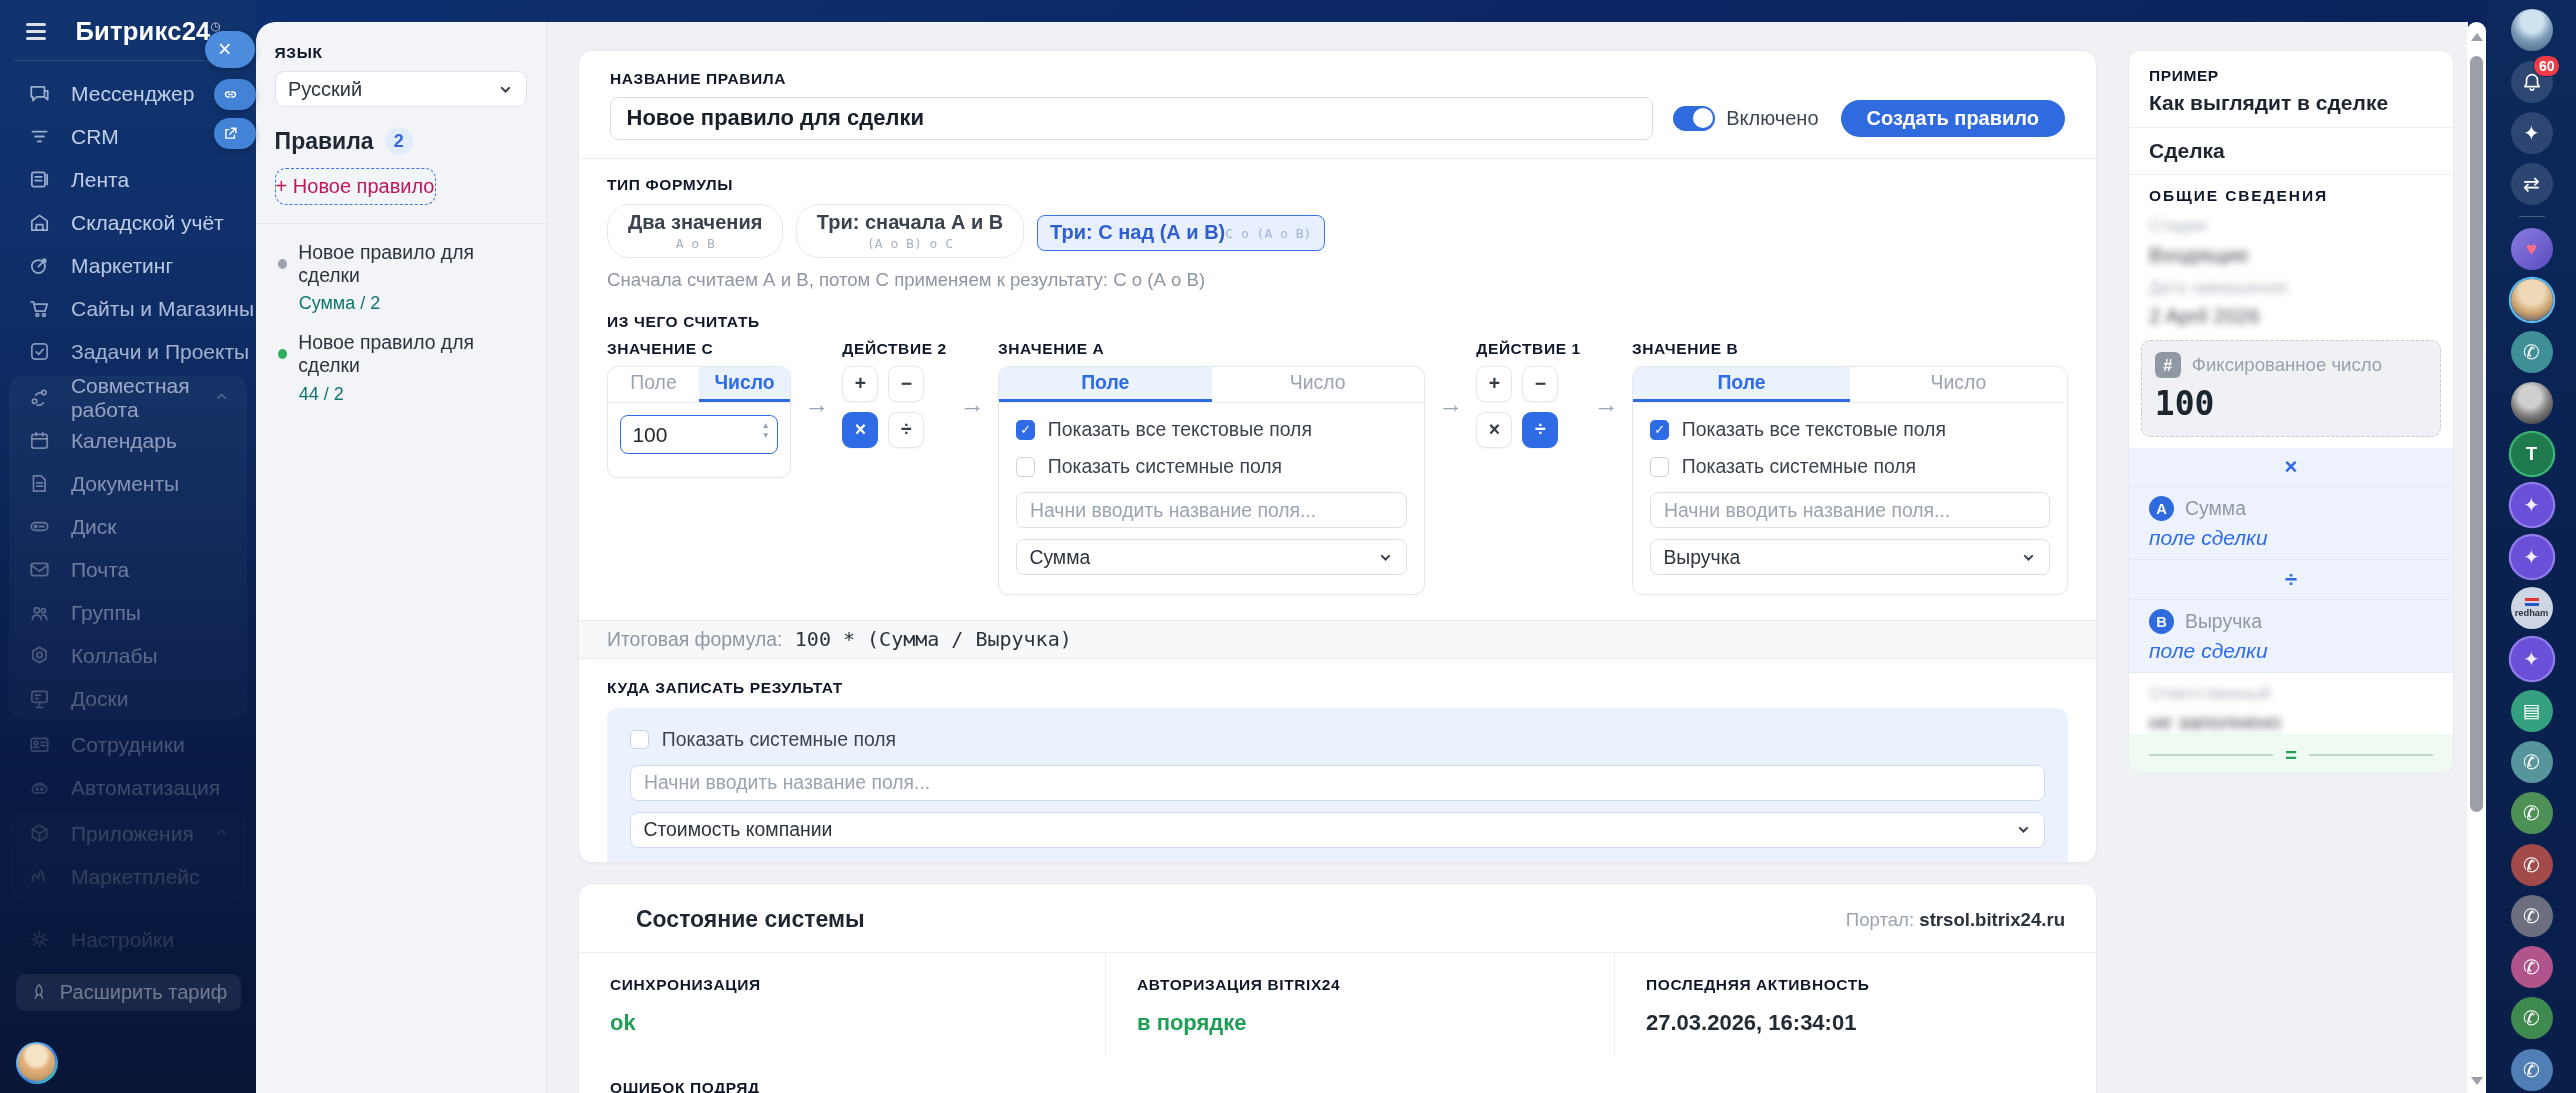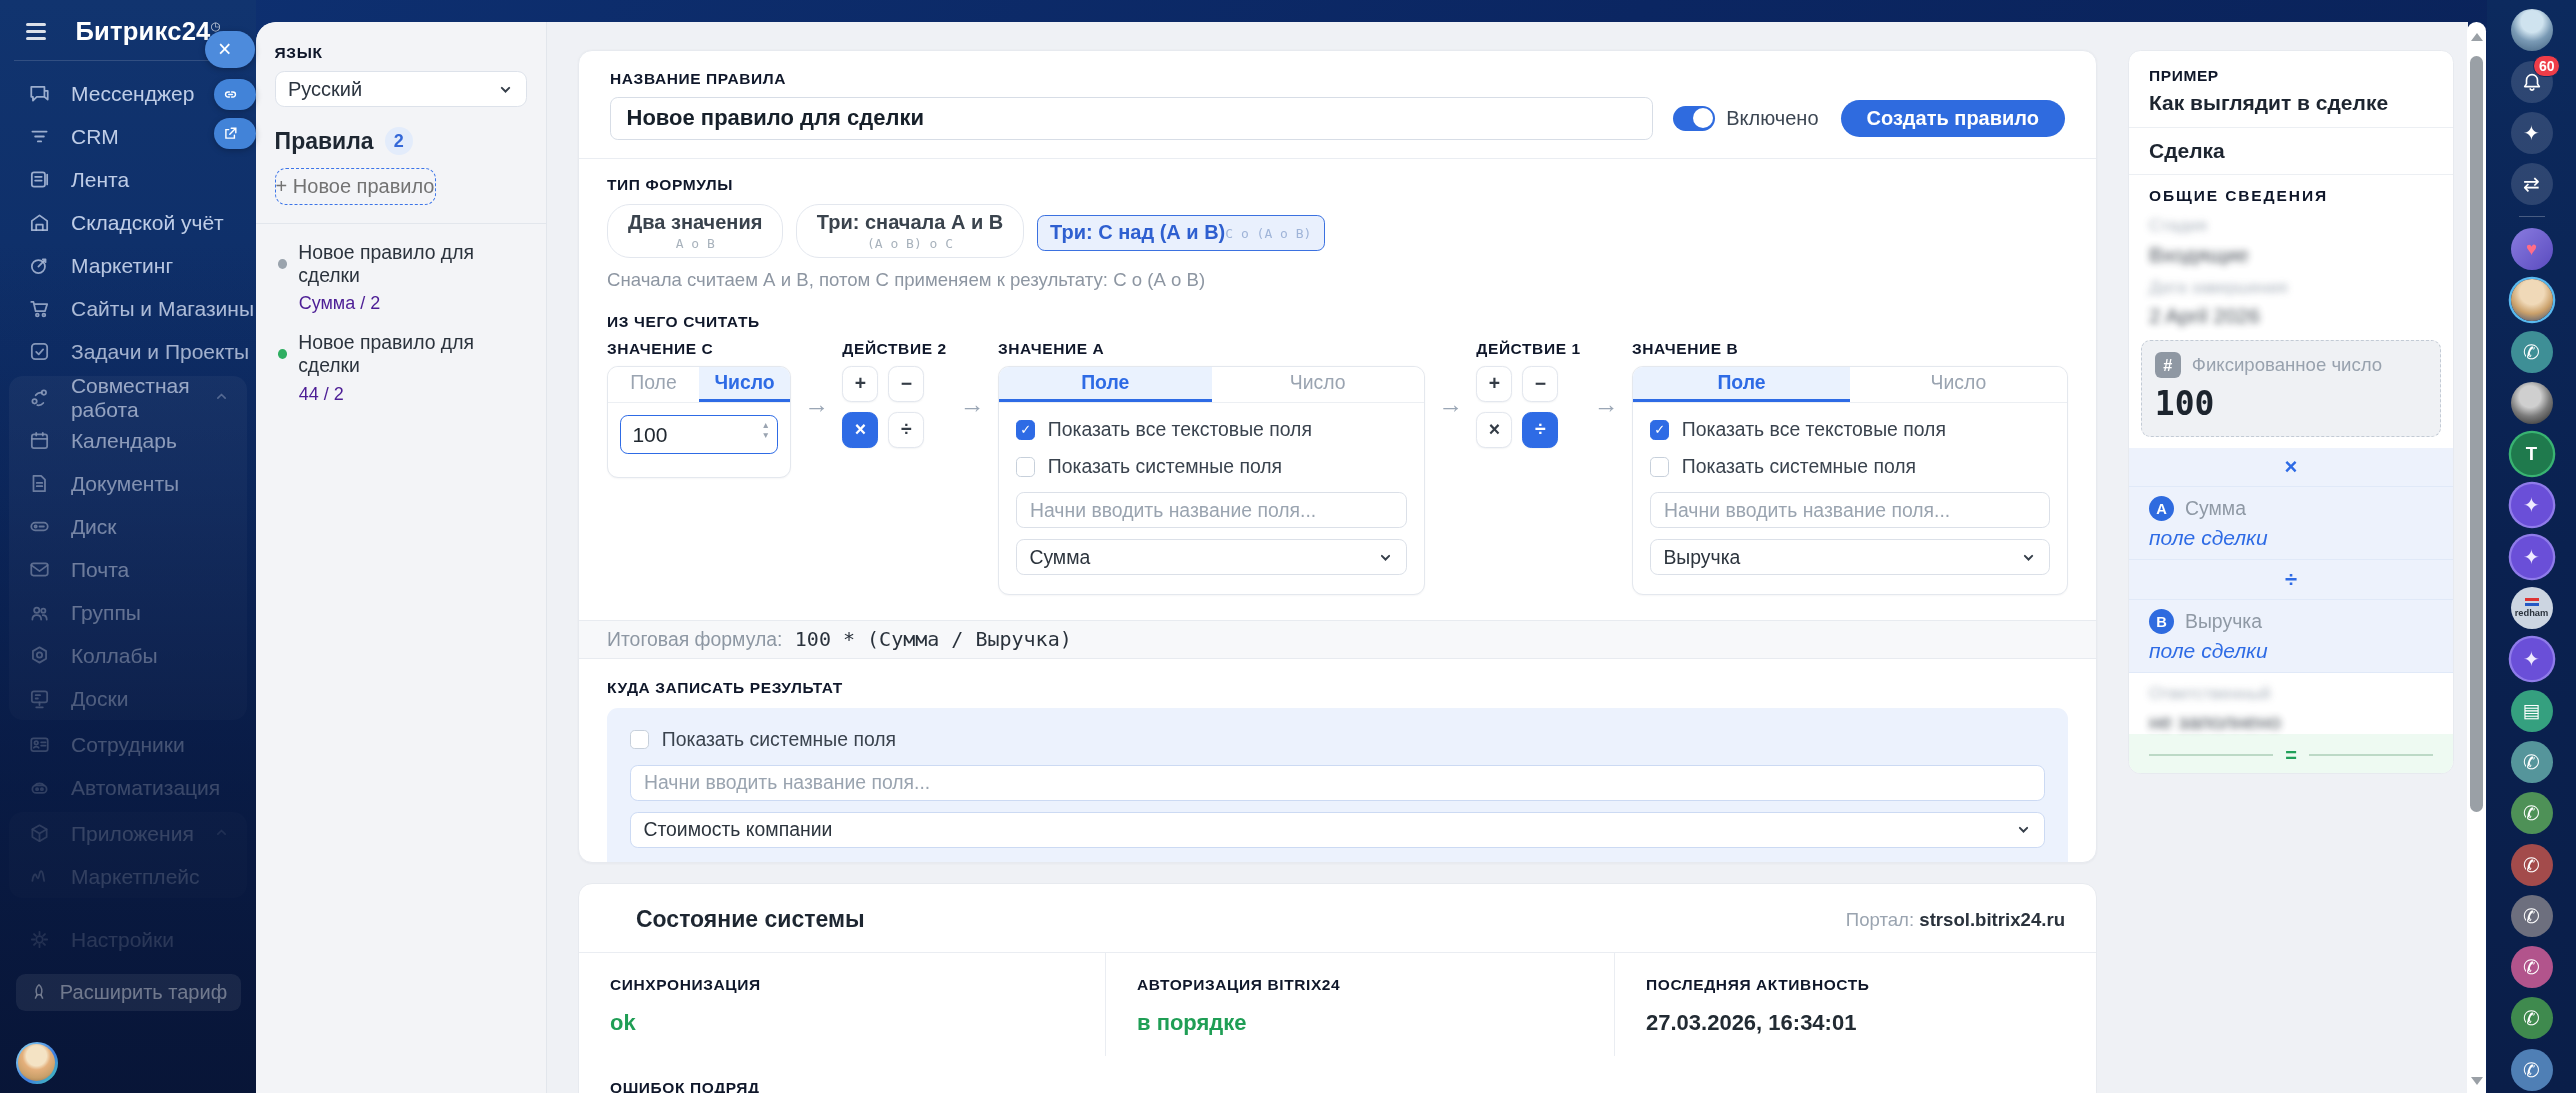--- a/index.html
+++ b/index.html
@@ -56,29 +56,29 @@
   
   .leftcol { position:absolute; left:0; top:0; width:291px; height:100%; background:#f3f4f7;
              border-right:0.8px solid #e2e6ec; border-top-left-radius:20px; padding:22px 18.6px 0 18.6px; }
   .lang-select { margin-top:9.3px; height:36px; background:#fff; border:0.8px solid #dde2ea; border-radius:9.3px;
                  display:flex; align-items:center; padding:0 12.4px; font-size:20px; color:#2c3540; cursor:pointer; }
   .lang-select svg, .sel svg { margin-left:auto; width:17px; height:17px; stroke:#353e49; fill:none; stroke-width:2.4; stroke-linecap:round; }
   .rules-head { margin-top:20px; display:flex; align-items:center; gap:11px; }
   .rules-title { font-size:23px; font-weight:700; color:#1e2732; }
   .rules-count { min-width:28px; height:28px; border-radius:50%; background:#e3ecfb; color:#3468d8;
                  font-size:18px; font-weight:700; display:flex; align-items:center; justify-content:center; }
-  .new-rule { margin-top:12.4px; height:37px; border:1.6px dashed #3b74e8; border-radius:11px; color:#737373;
+  .new-rule { margin-top:12.4px; height:37px; border:1.6px dashed #3b74e8; border-radius:11px; color:#be185d;
               font-size:20px; display:flex; align-items:center; justify-content:center; cursor:pointer; background:transparent; }
   .lc-div { margin:18.6px -18.6px 0 -18.6px; border-top:0.8px solid #e2e6ec; }
   .rule-item { padding:17px 0 0 3.1px; cursor:pointer; }
   .rule-item .row1 { display:flex; align-items:center; gap:11px; }
   .dot { width:10px; height:10px; border-radius:50%; }
   .dot.gray { background:#9aa3ad; } .dot.green { background:#2fae62; }
   .rule-item .title { font-size:19.4px; color:#2b333d; }
-  .rule-item .meta { margin:6.2px 0 0 21px; font-size:18px; color:#4c1d95; }
+  .rule-item .meta { margin:6.2px 0 0 21px; font-size:18px; color:#0f766e; }
 
   
   .form-card { position:absolute; left:322px; top:28px; width:1519px; height:813px; background:#fff;
                border:0.8px solid #e7eaef; border-radius:14px; box-shadow:0 0.8px 2.3px rgba(20,30,50,.04); overflow:hidden; }
   .fc-head { padding:18.6px 31px 18.6px 31px; border-bottom:0.8px solid #eaedf2; }
   .name-row { margin-top:9.3px; display:flex; align-items:center; }
   .name-input { width:1147px; height:43px; border:0.8px solid #d7dde6; border-radius:7.8px; padding:0 15.5px;
                 font-family:"Liberation Sans",sans-serif; font-size:22px; font-weight:700; color:#17202a; }
   .toggle { margin-left:20px; width:42px; height:25px; border-radius:12.4px; background:#2f6bdf; position:relative; cursor:pointer; flex:0 0 42px; }
   .toggle .knob { position:absolute; right:2.3px; top:2.3px; width:20px; height:20px; border-radius:50%; background:#fff; }

